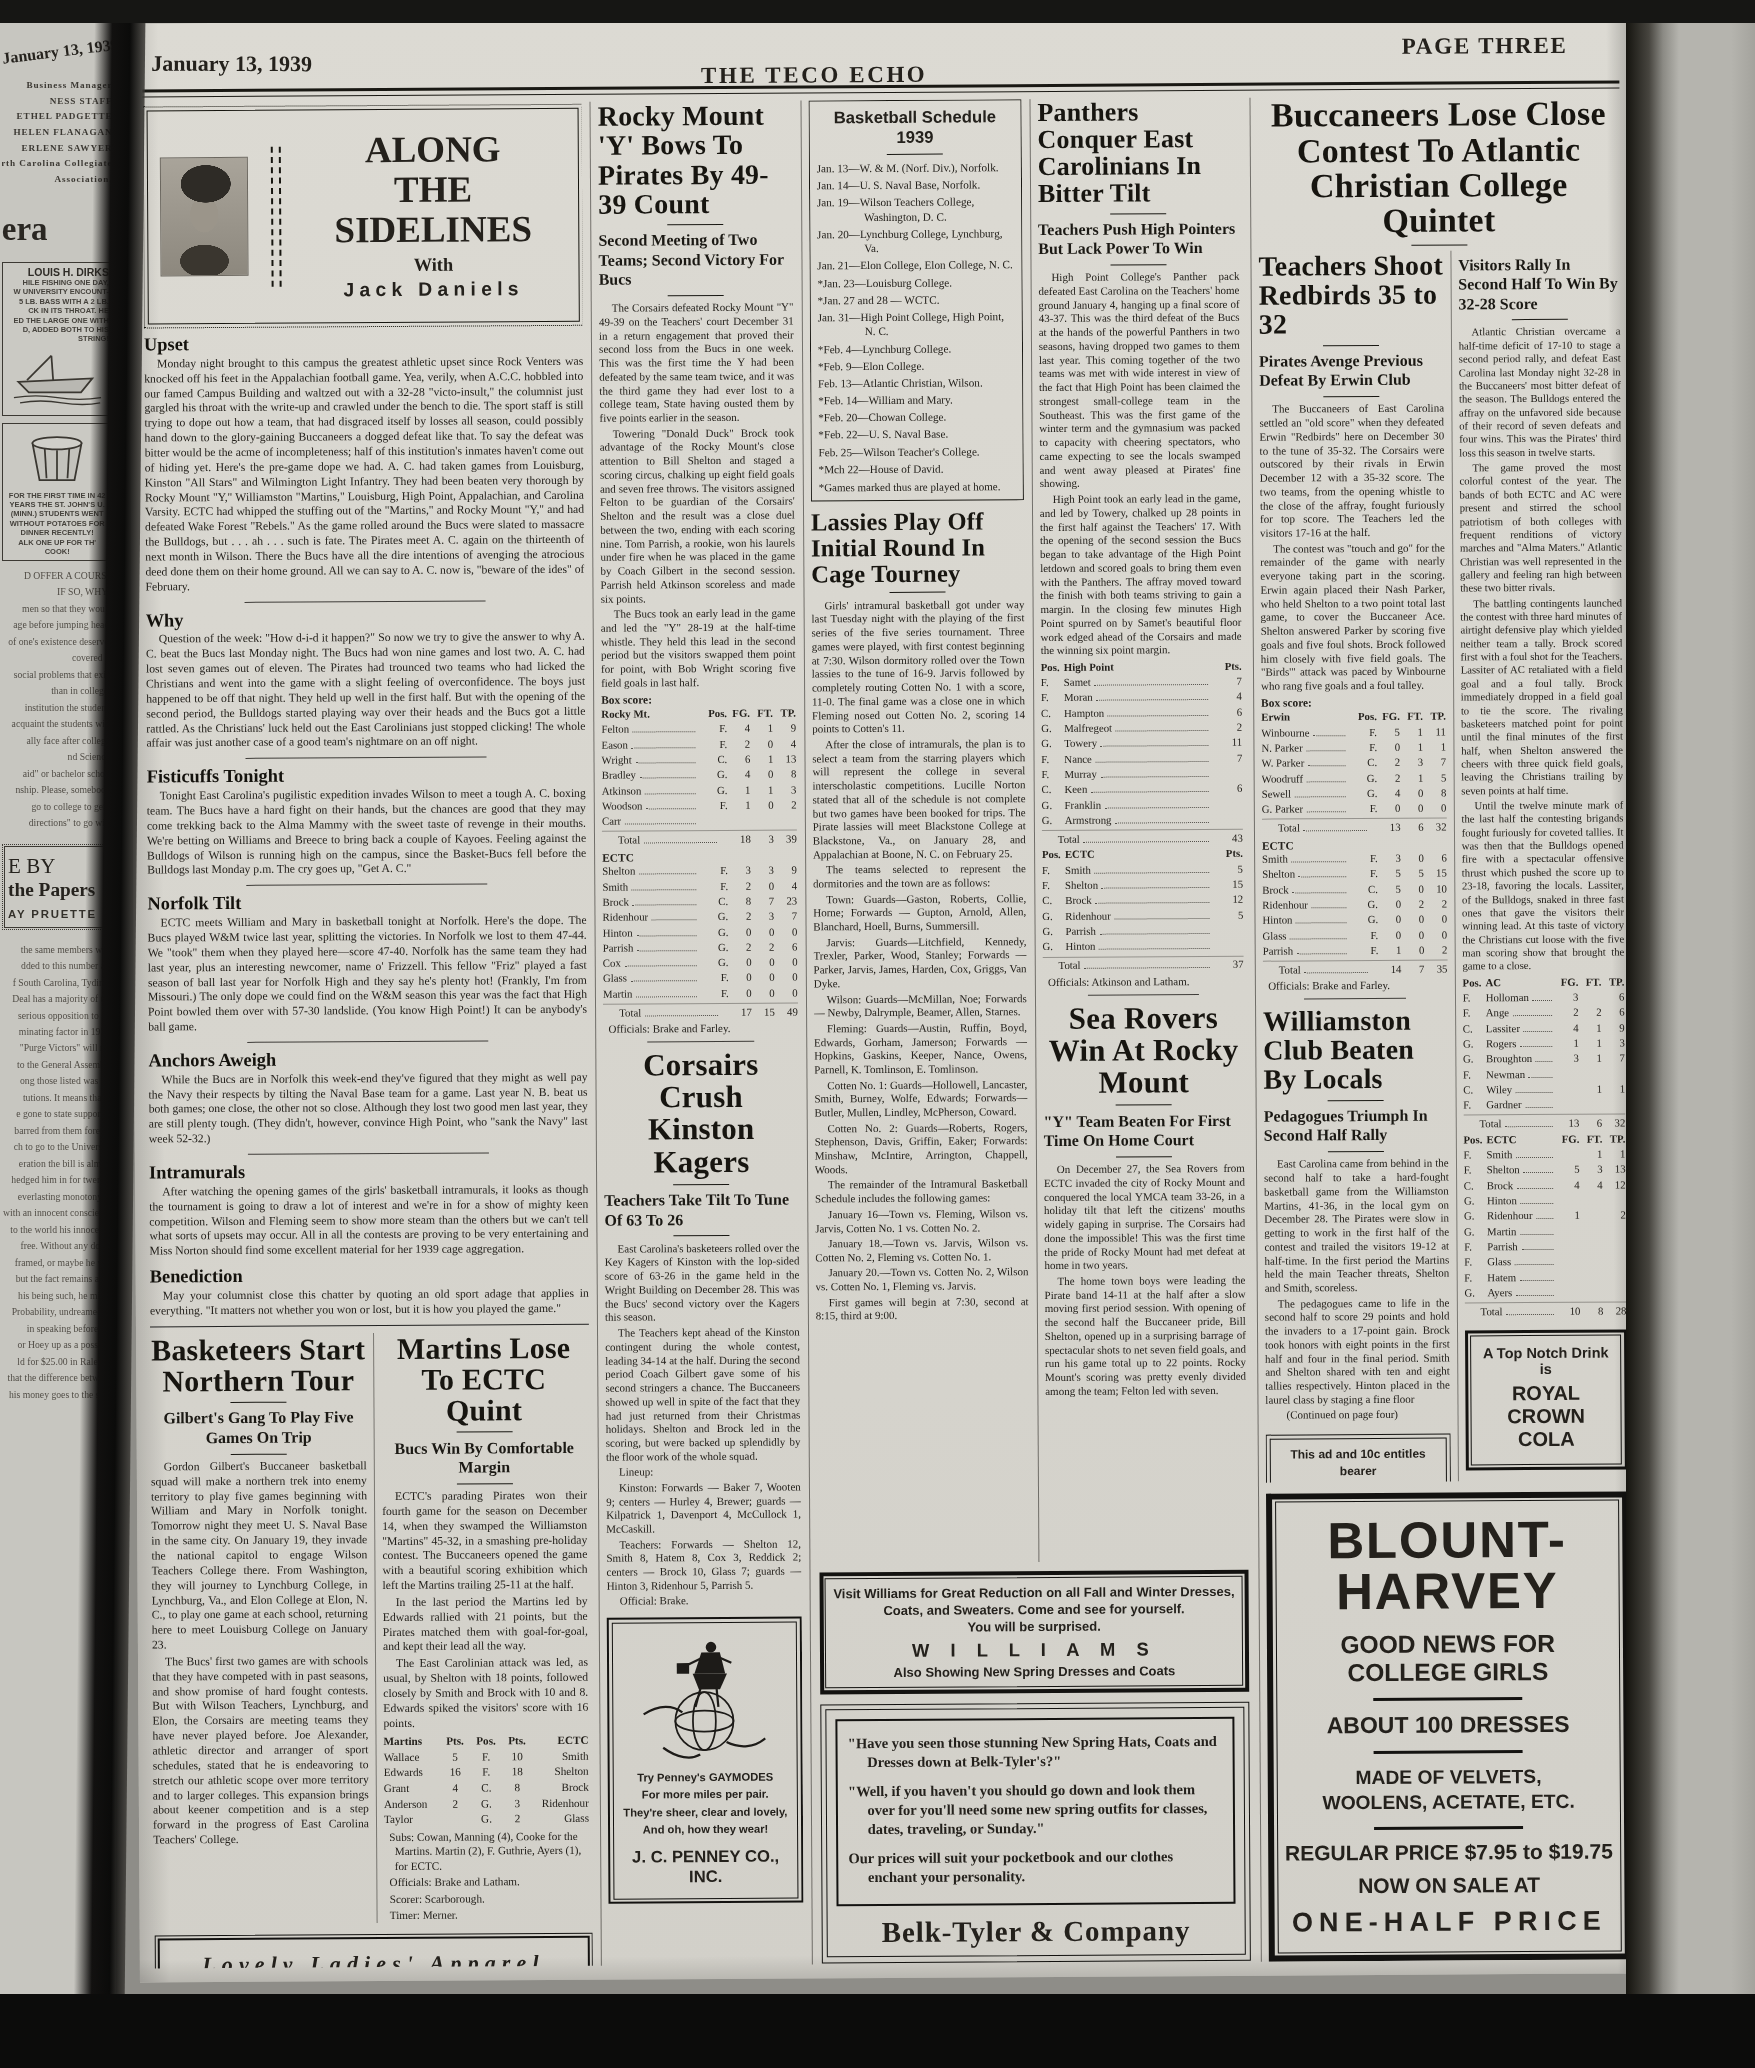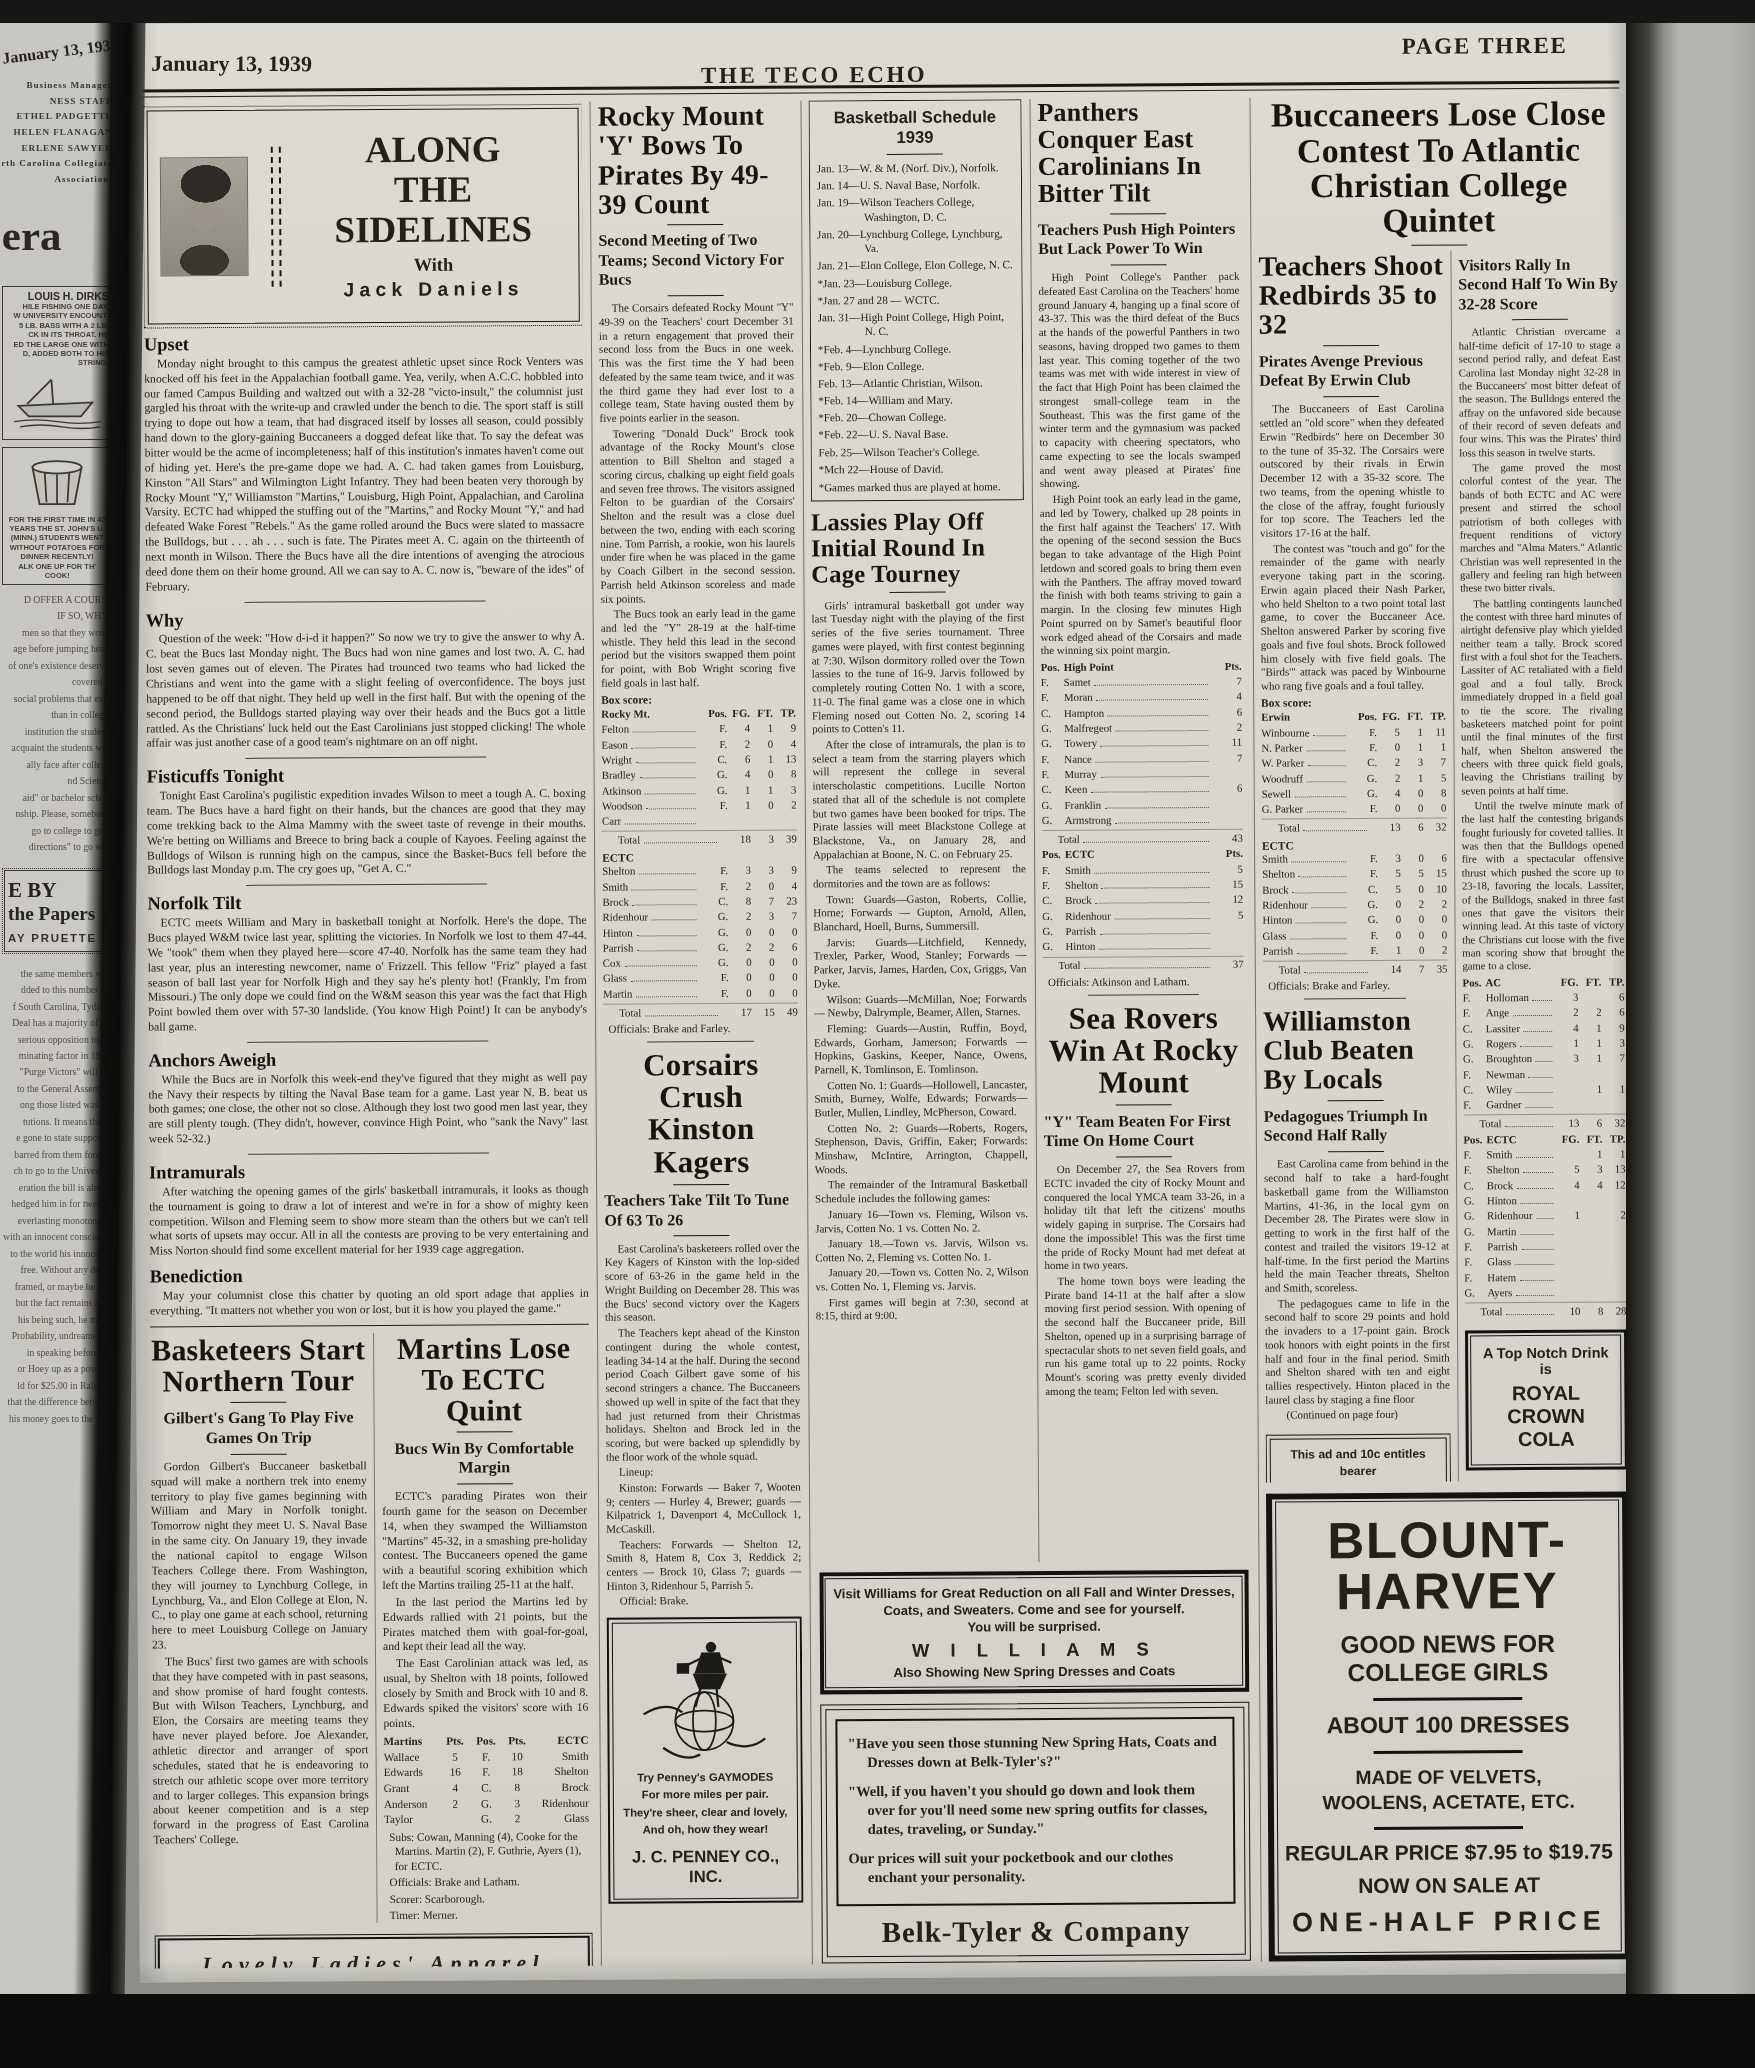--- a/index.html
+++ b/index.html
@@ -115,27 +115,27 @@
 .adP{border:2.2px solid #131210;padding:2.6px;margin-top:8.8px}
 .adP .in{border:0.9px solid #131210;padding:10.5px 5.3px;text-align:center}
 .adP .l{font-family:"Liberation Sans",sans-serif;font-weight:bold;font-size:11.2px;line-height:1.55}
 .adP .nm{font-size:16.7px;font-weight:bold;margin-top:8.8px;font-family:"Liberation Sans",sans-serif}
 .adF{border:2.6px double #131210;outline:0.9px solid #131210;outline-offset:2.6px;text-align:center;padding:12.3px;margin:14px 3.5px 1.8px}
 .adF .l1{font-style:italic;font-weight:bold;font-size:22px;letter-spacing:6.1px}
 
 .ldate{transform:rotate(-7deg);font-weight:bold;font-size:16px;margin:39px 0 17.6px 0;white-space:nowrap;color:#26231e}
 .lfrag{overflow:hidden;display:flex;justify-content:flex-end;white-space:nowrap;font-size:9.7px;line-height:1.7;color:#514d46}
 .lfrags.caps .lfrag{font-weight:bold;letter-spacing:0.9px;font-size:9.2px;color:#3c3933}
-.lera{font-weight:bold;font-size:43px;margin:23px 0 26px;color:#2a2722}
+.lera{font-weight:bold;font-size:33px;margin:23px 0 14px;color:#2a2722}
 .lcartoon{border:1.3px solid #3c3933;margin:7px 0;padding:3.5px 2.6px;background:#cac9c3}
 .lcap{font-size:7.5px;line-height:1.25;font-family:"Liberation Sans",sans-serif;font-weight:bold;color:#45423c;text-align:right;overflow:hidden;white-space:nowrap;display:flex;justify-content:flex-end}
 .lcapb{font-size:10.5px;font-weight:bold;font-family:"Liberation Sans",sans-serif;text-align:right;color:#2e2b26}
 .lcartoon svg{display:block;margin:3.5px auto}
 .lbox{border:1.8px solid #3c3933;outline:1.3px dotted #3c3933;outline-offset:1.8px;margin:14px 1.8px;padding:7px 3.5px;background:#cac9c3}
-.lb1{font-weight:bold;font-size:21px;color:#26231e}
+.lb1{font-weight:normal;font-size:21px;color:#26231e}
 .lb2{font-weight:bold;font-size:19.3px;color:#26231e}
 .lb3{font-weight:bold;font-size:11.4px;letter-spacing:1.8px;margin-top:7px;font-family:"Liberation Sans",sans-serif;color:#33302a}
 </style>
 </head>
 <body>
 
 <div class="top-dark"></div>
 
 <div class="left-page">
   <div class="ldate">January 13, 1939</div>

